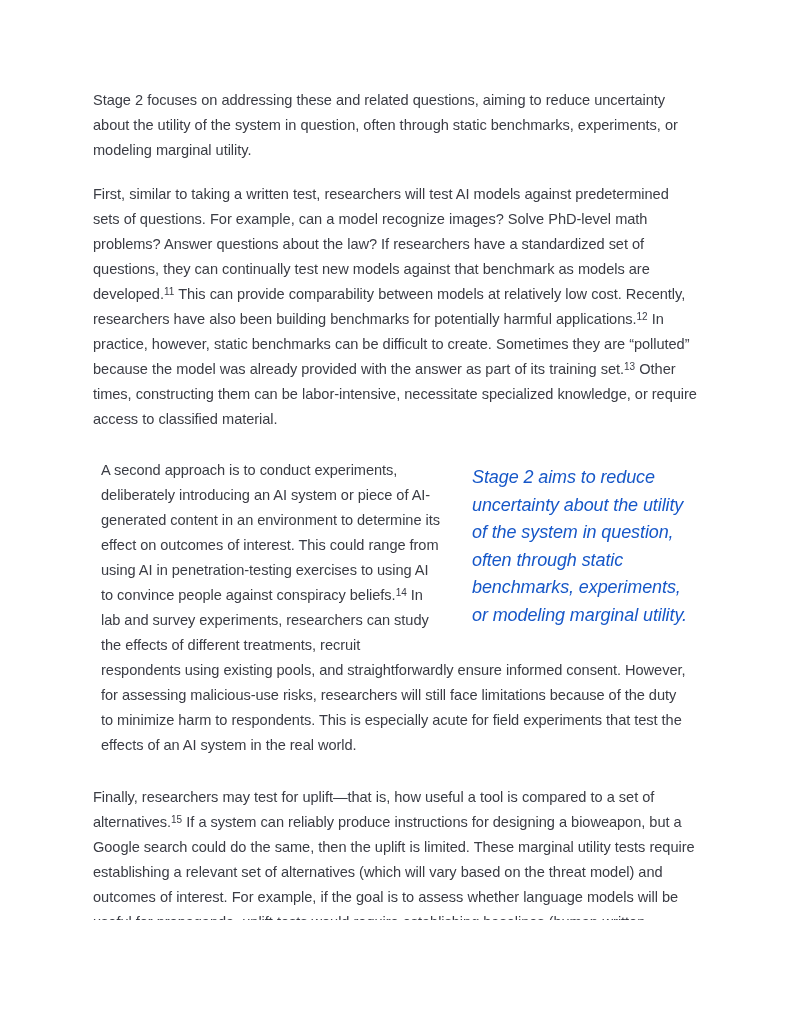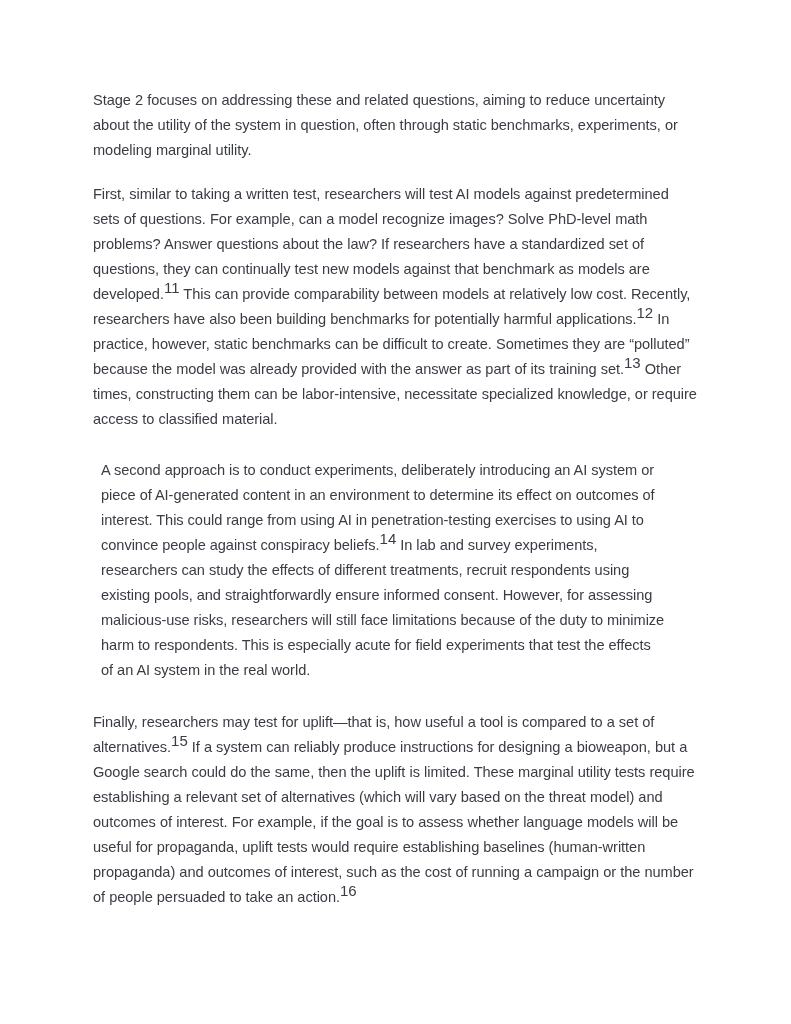--- a/index.html
+++ b/index.html
@@ -31,21 +31,21 @@
     line-height: 25.0px;
     color: #3a3c44;
     letter-spacing: -0.05px;
     text-align: left;
     word-spacing: 0.1px;
   }
   p.body-para:last-child {
     margin-bottom: 12px;
   }
   sup.fn {
-    font-size: 15px;
+    font-size: 10px;
     line-height: 0;
     vertical-align: 0.42em;
     color: #3a3c44;
     letter-spacing: 0;
   }
   
   #wrap-section {
     position: relative;
     margin-top: 26px;
     margin-bottom: 19px;
@@ -97,20 +97,21 @@
 
 <div id="page">
 
   <div id="content">
 
     <p class="body-para"><span>Stage 2 focuses on addressing these and related questions, aiming to reduce uncertainty about the utility of the system in question, often through static benchmarks, experiments, or modeling marginal utility.</span></p>
 
     <p class="body-para"><span>First, similar to taking a written test, researchers will test AI models against predetermined sets of questions. For example, can a model recognize images? Solve PhD-level math problems? Answer questions about the law? If researchers have a standardized set of questions, they can continually test new models against that benchmark as models are developed.</span><sup class="fn">11</sup><span> This can provide comparability between models at relatively low cost. Recently, researchers have also been building benchmarks for potentially harmful applications.</span><sup class="fn">12</sup><span> In practice, however, static benchmarks can be difficult to create. Sometimes they are “polluted” because the model was already provided with the answer as part of its training set.</span><sup class="fn">13</sup><span> Other times, constructing them can be labor-intensive, necessitate specialized knowledge, or require access to classified material.</span></p>
 
     <div id="wrap-section">
+      <div id="pullquote"><span>Stage 2 aims to reduce uncertainty about the utility of the system in question, often through static benchmarks, experiments, or modeling marginal utility.</span></div>
       <div id="pullquote-spacer"></div>
       <p class="wrap-para"><span>A second approach is to conduct experiments, deliberately introducing an AI system or piece of AI-generated content in an environment to determine its effect on outcomes of interest. This could range from using AI in penetration-testing exercises to using AI to convince people against conspiracy beliefs.</span><sup class="fn">14</sup><span> In lab and survey experiments, researchers can study the effects of different treatments, recruit respondents using existing pools, and straightforwardly ensure informed consent. However, for assessing malicious-use risks, researchers will still face limitations because of the duty to minimize harm to respondents. This is especially acute for field experiments that test the effects of an AI system in the real world.</span></p>
     </div>
 
     <p class="body-para"><span>Finally, researchers may test for uplift—that is, how useful a tool is compared to a set of alternatives.</span><sup class="fn">15</sup><span> If a system can reliably produce instructions for designing a bioweapon, but a Google search could do the same, then the uplift is limited. These marginal utility tests require establishing a relevant set of alternatives (which will vary based on the threat model) and outcomes of interest. For example, if the goal is to assess whether language models will be useful for propaganda, uplift tests would require establishing baselines (human-written propaganda) and outcomes of interest, such as the cost of running a campaign or the number of people persuaded to take an action.</span><sup class="fn">16</sup></p>
 
   </div>
 
   <div id="footer"><span>Center for Security and Emerging Technology | 7</span></div>
 

